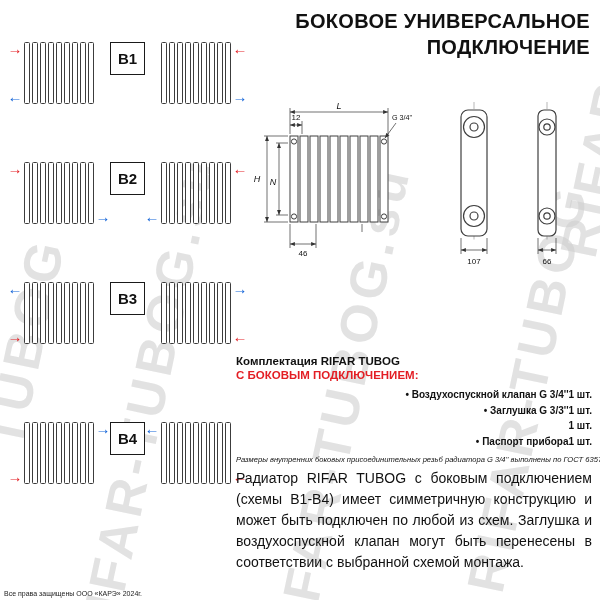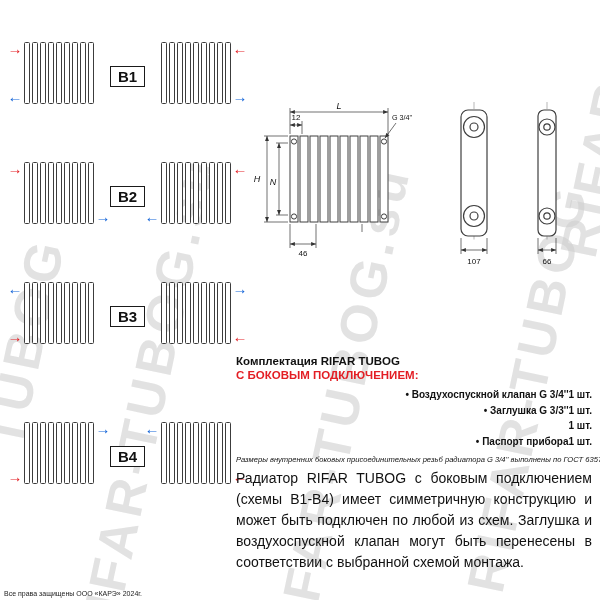--- a/index.html
+++ b/index.html
@@ -22,23 +22,23 @@
                 font-size:20px; font-weight:800; line-height:1.3; letter-spacing:.3px; }
   
   .schemes-column { position:absolute; left:8px; top:42px; width:234px; z-index:2; }
   .scheme-row { display:flex; align-items:flex-start; margin-bottom:58px; }
   .scheme-row:nth-child(3) { margin-bottom:78px; }
   .radiator { position:relative; margin:0 16px; }
   .rad-body { display:flex; gap:2px; height:62px; }
   .rad-bar { width:6px; border:1px solid #3c3c3c; background:#fff; border-radius:1.5px; }
   .flow-arrow { position:absolute; width:16px; font-size:15px; font-weight:bold;
                 line-height:14px; text-align:center; }
-  .scheme-label { width:35px; height:21px; border:1.5px solid #1a1a1a; background:#fff;
+  .scheme-label { width:35px; height:33px; border:1.5px solid #1a1a1a; background:#fff;
                   display:flex; align-items:center; justify-content:center;
-                  font-weight:bold; font-size:15px; margin-top:24px; flex:0 0 auto; }
+                  font-weight:bold; font-size:15px; flex:0 0 auto; }
   
   .front-view { position:absolute; left:248px; top:96px; z-index:2; }
   .front-caption { position:absolute; left:252px; top:277px; z-index:2;
                    font-size:7.6px; font-style:italic; white-space:nowrap; }
   .side-views { position:absolute; left:432px; top:98px; z-index:2; }
   svg text { font-family:"Liberation Sans", sans-serif; font-size:8px; fill:#111; text-anchor:middle; }
   svg text.dim-letter { font-style:italic; font-size:9px; }
   svg text.thread { font-size:7.2px; text-anchor:start; }
   
   .kit { position:absolute; left:236px; top:355px; width:356px; z-index:2; }
@@ -63,20 +63,24 @@
 <div class="page">
 
   <div class="watermark-layer">
     <span class="wm wm1">TUBOG</span>
     <span class="wm wm2">RIFAR-TUBOG.su</span>
     <span class="wm wm3">RIFAR-TUBOG.su</span>
     <span class="wm wm4">RIFAR-TUBOG</span>
     <span class="wm wm5">RIFAR</span>
   </div>
 
+  <div class="page-title">
+    <div>БОКОВОЕ УНИВЕРСАЛЬНОЕ</div>
+    <div>ПОДКЛЮЧЕНИЕ</div>
+  </div>
 
   <div class="schemes-column">
       <div class="scheme-row">
         <div class="radiator">
           <div class="rad-body">
             <span class="rad-bar"></span>
             <span class="rad-bar"></span>
             <span class="rad-bar"></span>
             <span class="rad-bar"></span>
             <span class="rad-bar"></span>

